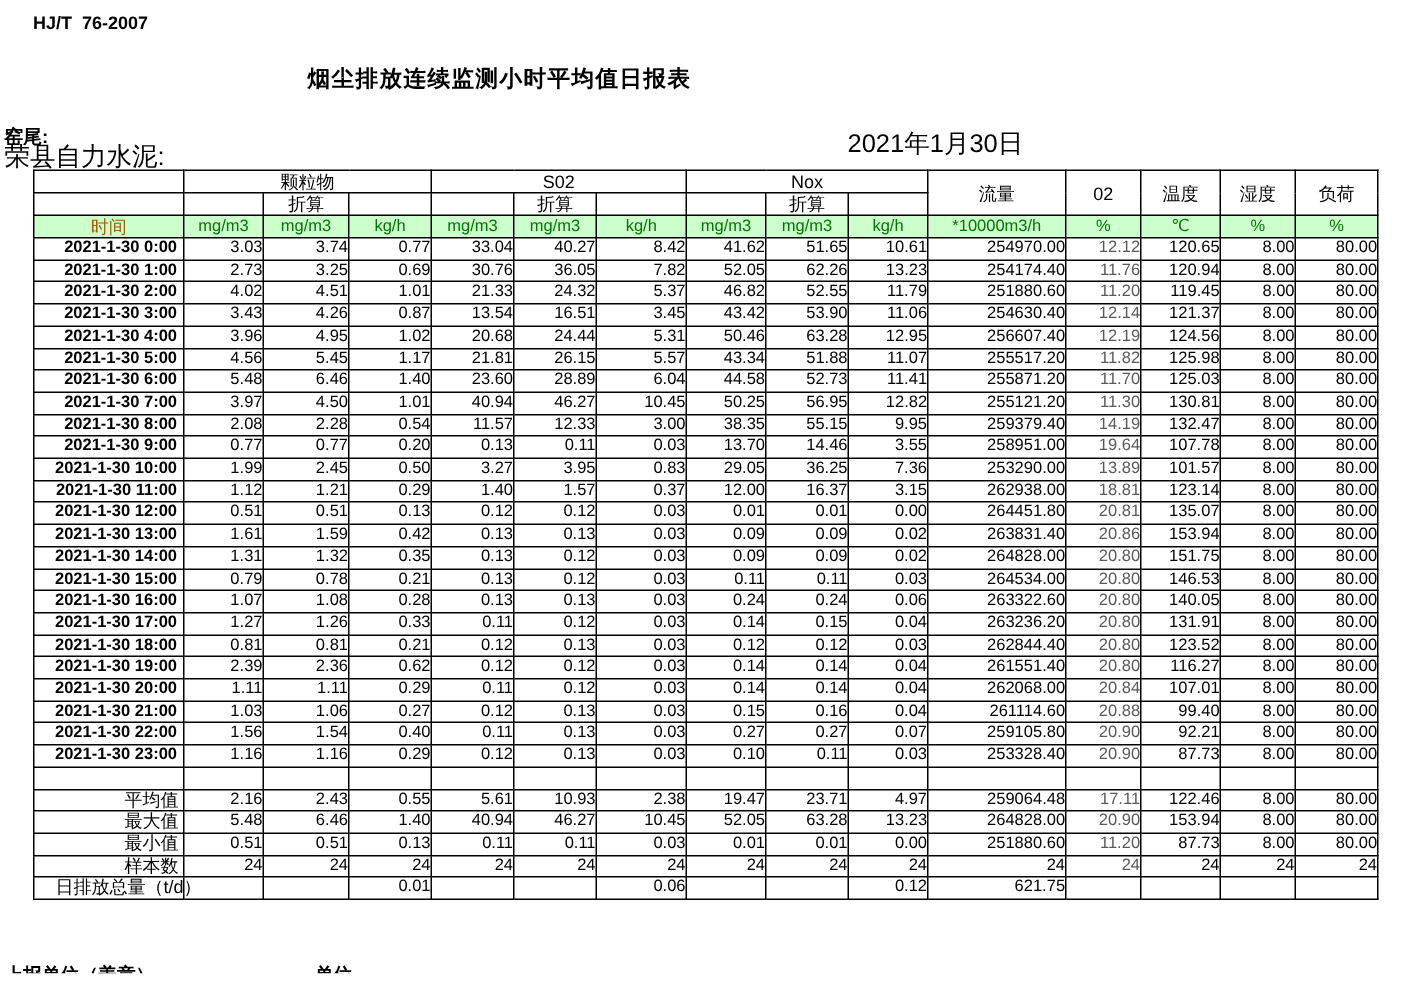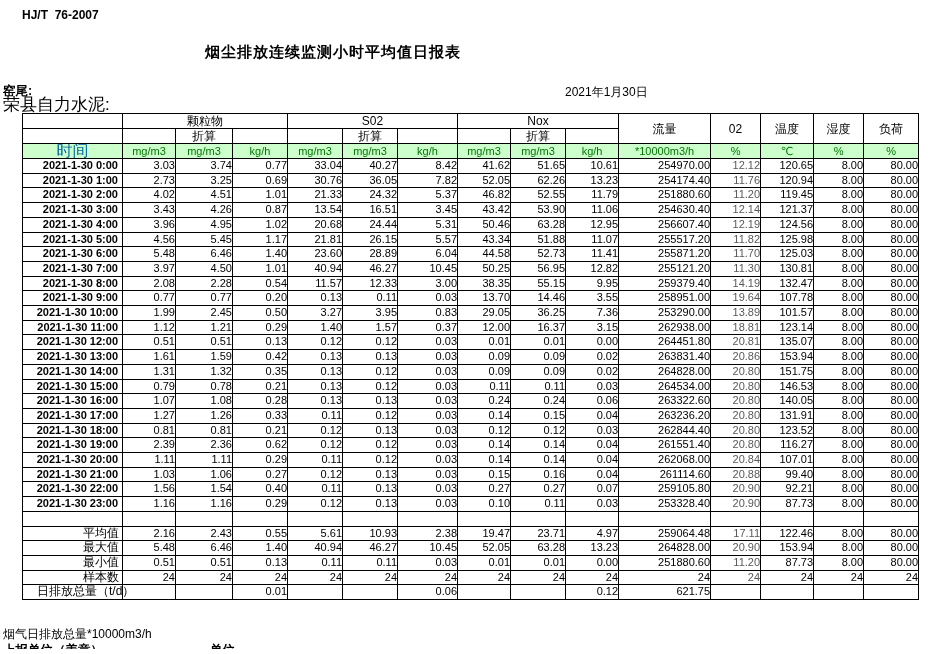--- a/index.html
+++ b/index.html
@@ -2,28 +2,28 @@
 <html><head>
 <meta charset="utf-8">
 <style>
   html,body{margin:0;padding:0;background:#fff;}
   .page{position:relative;width:937px;height:649px;background:#fff;color:#000;
         font-family:"Liberation Sans","DejaVu Sans",sans-serif;overflow:hidden;}
   .std-code{position:absolute;left:22px;top:8px;font-size:12px;font-weight:bold;white-space:pre;}
   .title{position:absolute;left:205px;top:29px;font-size:15px;font-weight:bold;letter-spacing:1px;margin-top:14px;}
   .company{position:absolute;left:3px;top:65px;font-size:17px;font-weight:normal;margin-top:28px;}
   .location{position:absolute;left:3px;top:83px;font-size:12.5px;font-weight:bold;}
-  .date{position:absolute;left:565px;top:84px;font-size:12px;}
+  .date{position:absolute;left:565px;top:84px;font-size:17px;}
   table.report{position:absolute;left:22px;top:113px;width:896px;border-collapse:collapse;
         table-layout:fixed;font-size:11px;}
   table.report th,table.report td{border:1px solid #000;padding:0;margin:0;overflow:hidden;
         white-space:nowrap;font-weight:normal;}
   thead th{height:14px;line-height:14px;text-align:center;font-size:12px;}
   thead tr.units th{background:#ccffcc;color:#007700;font-size:11px;}
-  thead tr.units th.time-h{color:#0369a1;font-size:16px;}
+  thead tr.units th.time-h{color:#a16207;font-size:12px;}
   tbody td{height:13.7px;line-height:13.7px;text-align:right;padding-right:6px;font-size:11px;}
   tbody td.time-cell{padding-right:4px;font-weight:bold;}
   tbody td.lbl{font-size:12px;padding-right:3px;}
   tbody td.lbl-left{text-align:left;padding-left:14px;overflow:visible;font-size:12px;}
   tbody td.o2{color:#595959;}
   tbody tr.spacer td{height:13.7px;}
   .foot1{position:absolute;left:3px;top:626px;font-size:12px;}
   .foot2{position:absolute;left:3px;top:642px;font-size:12.5px;font-weight:bold;}
   .foot3{position:absolute;left:210px;top:642px;font-size:12.5px;font-weight:bold;}
 </style>
@@ -604,16 +604,15 @@
           <td>0.12</td>
           <td>621.75</td>
           <td class="o2"></td>
           <td></td>
           <td></td>
           <td></td>
         </tr>
       </tbody>
   </table>
 
-  <div class="foot1">烟气日排放总量*10000m3/h</div>
   <div class="foot2">上报单位（盖章）</div>
   <div class="foot3">单位</div>
 </div>
 
 </body></html>

